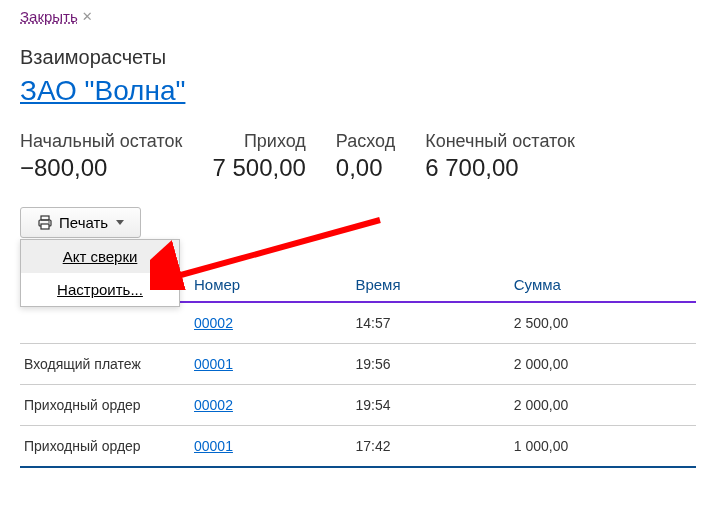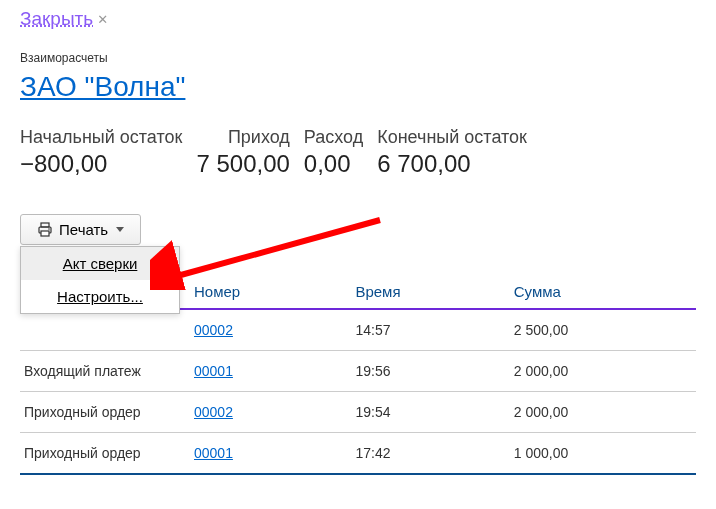--- a/index.html
+++ b/index.html
@@ -12,48 +12,48 @@
       background: #fff;
       position: relative;
     }
     .close-row {
       display: flex;
       align-items: center;
       gap: 4px;
       margin-bottom: 2px;
     }
     .close-link {
-      color: #8b5cf6;
+      color: #701a75;
       text-decoration: underline dotted;
-      font-size: 19px;
+      font-size: 15px;
       cursor: pointer;
     }
     .close-x {
       color: #999;
       font-size: 13px;
       cursor: pointer;
     }
     .breadcrumb {
-      font-size: 12px;
+      font-size: 20px;
       color: #333;
       margin-bottom: 6px;
       margin-top: 21px;
     }
     .title {
       color: #0066cc;
       font-size: 28px;
       text-decoration: underline;
       cursor: pointer;
       margin-bottom: 24px;
       display: inline-block;
     }
     .summary {
       display: flex;
-      gap: 14px;
-      margin-bottom: 36px;
+      gap: 30px;
+      margin-bottom: 25px;
     }
     .summary-col {
       display: flex;
       flex-direction: column;
     }
     .summary-label {
       font-size: 18px;
       color: #444;
       text-align: right;
       margin-bottom: 2px;

